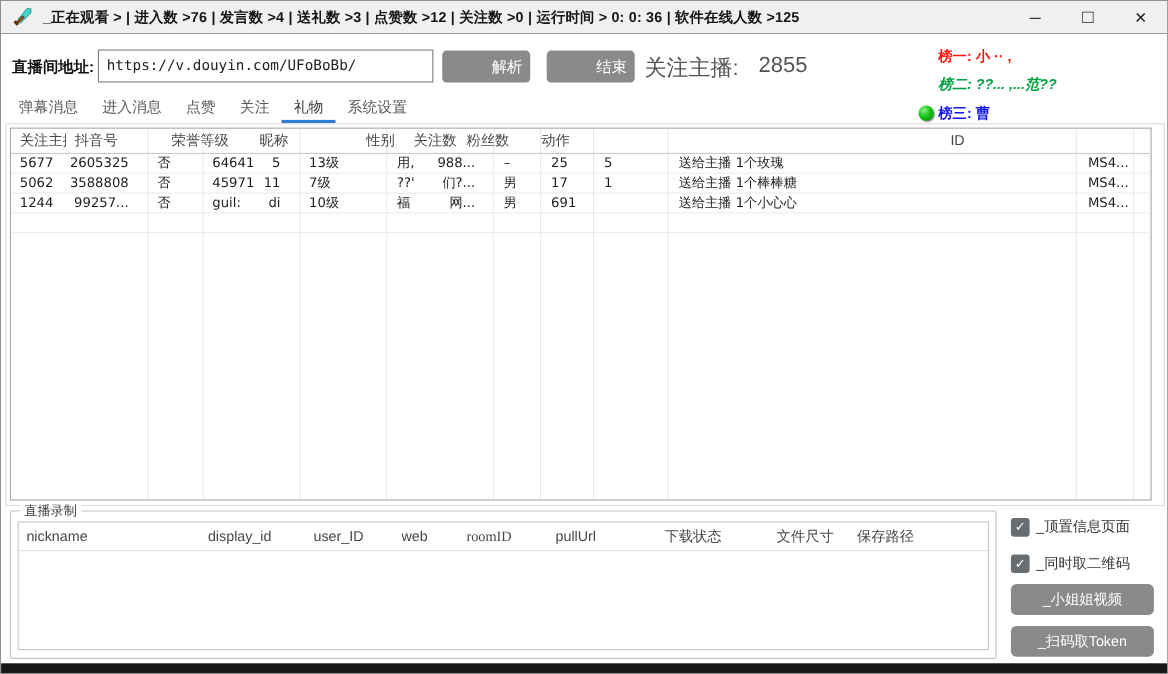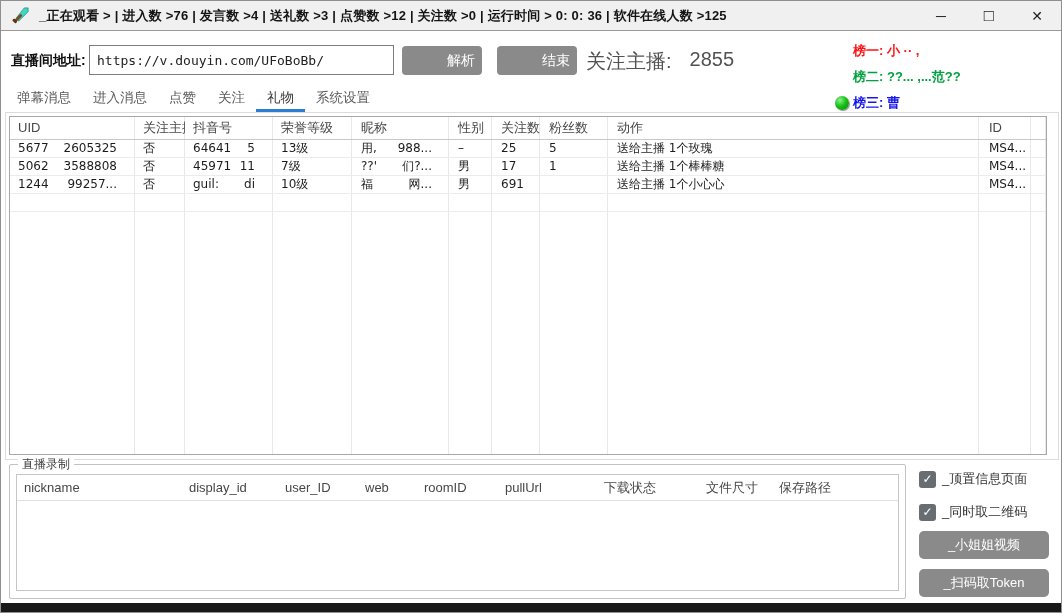--- a/index.html
+++ b/index.html
@@ -105,21 +105,21 @@
     <input class="addr-input" value="https://v.douyin.com/UFoBoBb/" style="">
     <button class="gray-btn parse-btn">解析</button>
     <button class="gray-btn end-btn">结束</button>
     <div class="online">
       <span>关注主播:</span>
       <span>2855</span>
     </div>
 
     <div class="rankings">
         <div class="rank-item" style="color: rgb(255, 17, 17);"><span>榜一: </span><span>小 ·· ,</span></div>
-        <div class="rank-item" style="color: rgb(0, 162, 63);"><span>榜二: </span><span>??...  ,...范??</span></div>
+        <div class="rank-item" style="color: rgb(0, 162, 63); font-style: italic;"><span>榜二: </span><span>??...  ,...范??</span></div>
         <div class="rank-item" style="color: rgb(21, 21, 238);"><span class="rank-ball"></span><span>榜三: </span><span>曹</span></div>
       </div>
 
     <div class="tab-bar">
         <div class="tab">弹幕消息</div>
         <div class="tab">进入消息</div>
         <div class="tab">点赞</div>
         <div class="tab">关注</div>
         <div class="tab active">礼物</div>
         <div class="tab">系统设置</div>
@@ -135,21 +135,20 @@
           <div class="grid-col" style="width: 80px;"></div>
           <div class="grid-col" style="width: 97px;"></div>
           <div class="grid-col" style="width: 43px;"></div>
           <div class="grid-col" style="width: 48px;"></div>
           <div class="grid-col" style="width: 68px;"></div>
           <div class="grid-col" style="width: 372px;"></div>
           <div class="grid-col" style="width: 52px;"></div>
           <div class="grid-col" style="width: 15px;"></div>
         </div>
       <div class="g-header">
-          <div class="g-hcell" style="width: 125px;">UID</div>
           <div class="g-hcell" style="width: 50px;">关注主播</div>
           <div class="g-hcell" style="width: 88px;">抖音号</div>
           <div class="g-hcell" style="width: 80px;">荣誉等级</div>
           <div class="g-hcell" style="width: 97px;">昵称</div>
           <div class="g-hcell" style="width: 43px;">性别</div>
           <div class="g-hcell" style="width: 48px;">关注数</div>
           <div class="g-hcell" style="width: 68px;">粉丝数</div>
           <div class="g-hcell" style="width: 372px;">动作</div>
           <div class="g-hcell" style="width: 52px;">ID</div>
         </div>
@@ -222,21 +221,21 @@
     </div>
 
     <div class="groupbox">
       <span class="group-label">直播录制</span>
       <div class="rec-table">
         <div class="rec-header">
             <div class="rec-hcell" style="width: 165px;">nickname</div>
             <div class="rec-hcell" style="width: 96px;">display_id</div>
             <div class="rec-hcell" style="width: 80px;">user_ID</div>
             <div class="rec-hcell" style="width: 59px;">web</div>
-            <div class="rec-hcell" style="width: 81px;">roomID</div>
+            <div class="rec-hcell" style="width: 81px; font-family: Liberation Serif, serif;">roomID</div>
             <div class="rec-hcell" style="width: 99px;">pullUrl</div>
             <div class="rec-hcell" style="width: 102px;">下载状态</div>
             <div class="rec-hcell" style="width: 73px;">文件尺寸</div>
             <div class="rec-hcell" style="width: 126px;">保存路径</div>
           </div>
       </div>
     </div>
 
     <div class="side-panel">
         <div class="cb-row" style="top: 4px;">

